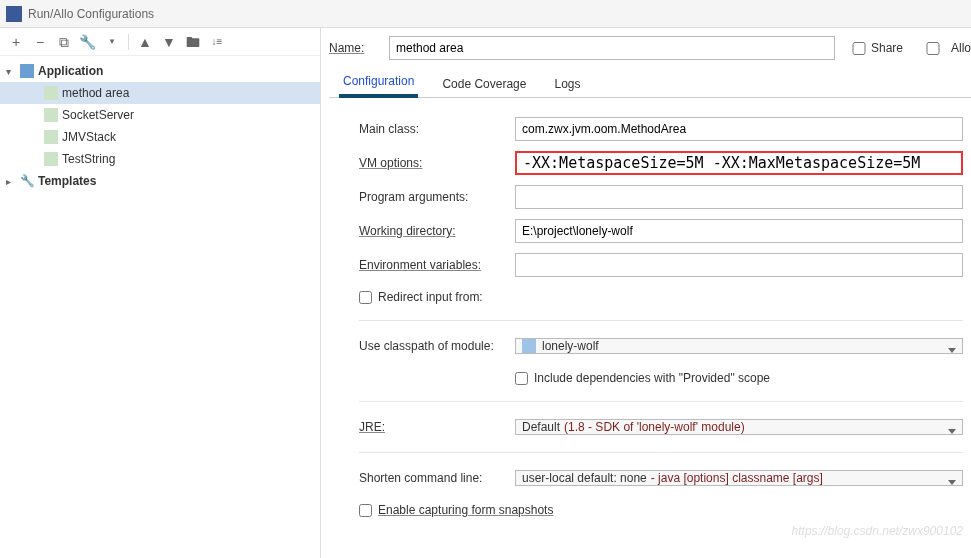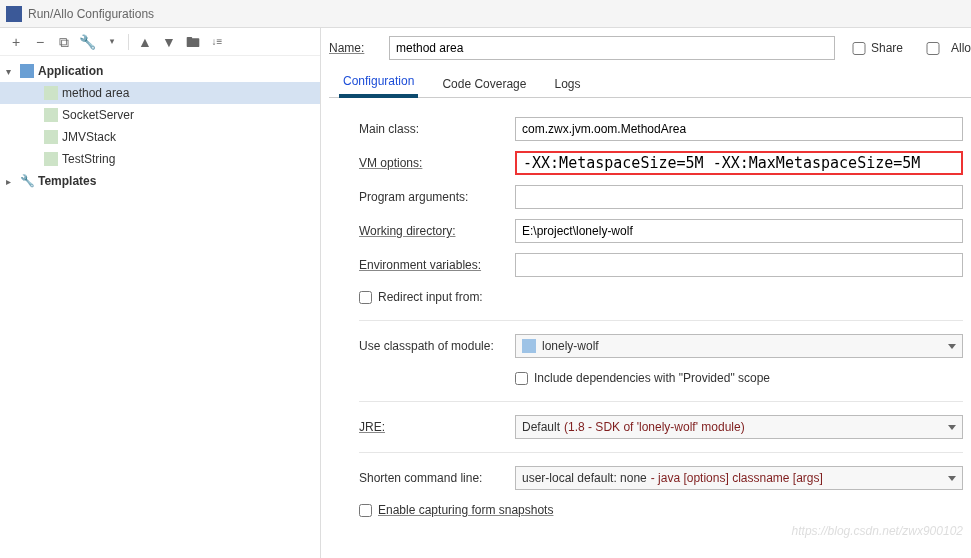--- a/index.html
+++ b/index.html
@@ -29,21 +29,21 @@
 .ck-label { display: flex; align-items: center; gap: 4px; white-space: nowrap; margin-left: 8px; }
 .ck-label input[type=checkbox] { width: 13px; height: 13px; }
 .tabs { display: flex; border-bottom: 1px solid #ccc; gap: 20px; padding-left: 10px; height: 30px; align-items: flex-end; }
 .tab { padding: 6px 4px; cursor: pointer; color: #333; }
 .tab.active { border-bottom: 4px solid #0c4a6e; color: #1d4ed8; margin-bottom: -1px; }
 .form { padding: 14px 8px 0 30px; }
 .form-row { display: flex; align-items: center; min-height: 34px; gap: 8px; }
 .form-row > label { width: 148px; }
 .form-row input[type=text] { flex: 1; min-width: 0; height: 24px; border: 1px solid #bbb; padding: 0 6px; font-size: 12px; }
 .form-row input.highlight { border: 2px solid #e33; font-family: monospace; font-size: 15px; }
-.form-row .dropdown { flex: 1; min-width: 0; height: 24px; border: 1px solid #bbb; background: #f7f7f7; display: flex; align-items: center; padding: 0 6px; position: relative; }
+.form-row .dropdown { flex: 1; min-width: 0; height: 16px; border: 1px solid #bbb; background: #f7f7f7; display: flex; align-items: center; padding: 0 6px; position: relative; }
 .form-row .dropdown::after { content: ""; position: absolute; right: 6px; top: 9px; border-left: 4px solid transparent; border-right: 4px solid transparent; border-top: 5px solid #666; }
 .form-row .dropdown .dd-icon { width: 14px; height: 14px; background: #9ec3e6; margin-right: 6px; }
 .form-row .dropdown .muted { color: #7f1d1d; margin-left: 4px; }
 .form-check { display: flex; align-items: center; gap: 6px; min-height: 30px; }
 .form-check.indent { margin-left: 156px; }
 .form-check input[type=checkbox] { width: 13px; height: 13px; }
 .divider { height: 1px; background: #e6e6e6; margin: 8px 0; }
 .under { text-decoration: underline; text-decoration-color: #888; }
 .watermark { position: absolute; right: 8px; bottom: 20px; color: rgba(120,120,120,0.25); font-size: 12px; font-style: italic; }
 </style>

